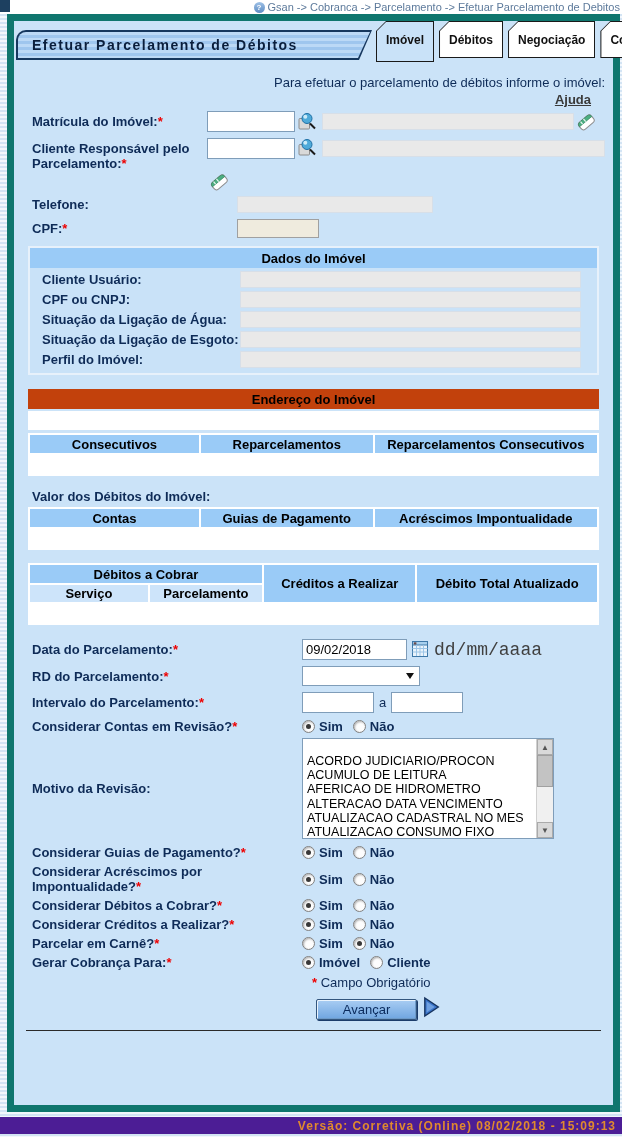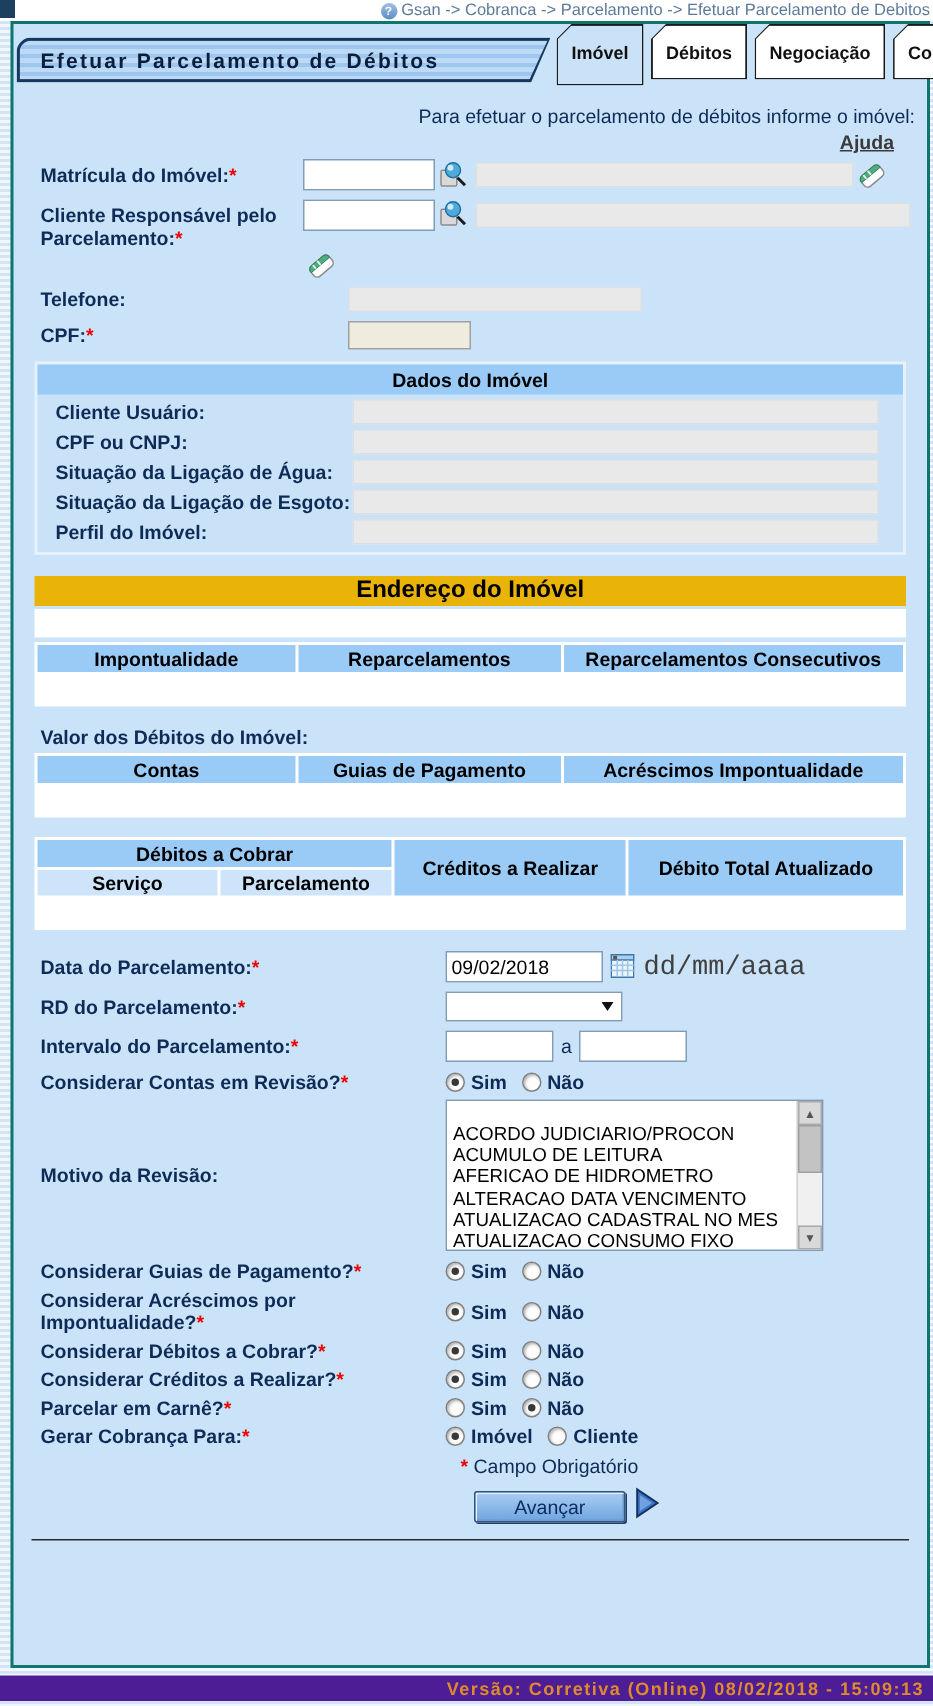--- a/index.html
+++ b/index.html
@@ -9,21 +9,21 @@
     background:repeating-linear-gradient(180deg,#f2f7fc 0 2px,#d3e4f4 2px 4px);
     position:relative;
   }
   
   .topbar { height:14px; background:#fff; display:flex; align-items:center; justify-content:flex-end; padding-right:2px; position:relative; }
   .corner-block { position:absolute; left:0; top:0; width:10px; height:12px; background:#1d4060; }
   .breadcrumb { font-size:11px; color:#5d7a9b; white-space:nowrap; display:flex; align-items:center; gap:3px; }
   .help-circle { width:11px; height:11px; border-radius:50%; background:linear-gradient(180deg,#9fc1e6,#5d8cc4); color:#fff; font-size:8px; font-weight:bold; display:inline-flex; align-items:center; justify-content:center; }
   
   .frame {
-    margin:0 2px 0 7px; border:2px solid #0f766e; background:#cbe3f8;
+    margin:0 2px 0 7px; border:7px solid #0f766e; background:#cbe3f8;
     height:1098px; position:relative;
   }
   .content { padding:0 8px; }
   
   .head-row { display:flex; align-items:flex-start; height:44px; }
   .ribbon-outer {
     margin-top:9px; margin-left:2px; width:356px; height:30px;
     background:#16375e; border-radius:10px 0 0 0;
     clip-path:polygon(0 0,100% 0,calc(100% - 13px) 100%,0 100%);
     padding:2px; flex:none;
@@ -56,21 +56,21 @@
   .ro-field { background:#e9e9e9; border:1px solid #d7dfe8; height:17px; }
   .icon-btn { width:20px; height:20px; margin-left:2px; cursor:pointer; flex:none; background:none; border:none; padding:0; }
   
   .databox { margin:8px 6px 0; border:2px solid #e7f1fb; background:#c9e2f8; padding-bottom:5px; }
   .databox-title { background:#9acbf7; height:20px; display:flex; align-items:center; justify-content:center; font-size:13px; font-weight:bold; color:#000; }
   .dbrow { display:flex; align-items:center; margin-top:3px; }
   .dblabel { width:210px; flex:none; padding-left:12px; font-size:13px; font-weight:bold; color:#0e2b57; }
   .dbval { flex:1; margin-right:16px; }
   
   .endereco-box { margin:14px 6px 0; }
-  .endereco-title { background:#eab308; height:20px; display:flex; align-items:center; justify-content:center; font-size:16px; font-weight:bold; }
+  .endereco-title { background:#c2410c; height:20px; display:flex; align-items:center; justify-content:center; font-size:13px; font-weight:bold; }
   .endereco-val { background:#fff; height:19px; margin-top:2px; }
   .sec-label { margin-top:13px; padding-left:10px; font-size:13px; font-weight:bold; color:#0e2b57; }
   table.gtab { width:calc(100% - 12px); margin:3px 6px 0; border-collapse:separate; border-spacing:2px; background:#fff; }
   table.gtab th { background:#9acbf7; font-size:13px; font-weight:bold; color:#000; height:18px; padding:0 4px; }
   table.gtab th.sub { background:#cde4fa; height:17px; }
   table.gtab td { background:#fff; height:19px; font-size:13px; padding:0 4px; }
   
   .m4 { margin-top:4px; } .m6 { margin-top:6px; } .m14 { margin-top:14px; }
   .hint { font-size:18px; color:#404040; margin-left:6px;font-family:Liberation Mono, monospace; }
   .sep-a { font-size:13px; color:#0e2b57; margin:0 5px; }
@@ -236,21 +236,21 @@
     </div>
 
     <table class="gtab">
       <colgroup>
           <col style="width:30%">
           <col style="width:30.5%">
           <col style="width:39.5%">
         </colgroup>
       <tbody>
           <tr>
-        <th>Impontualidade</th>
+        <th>Consecutivos</th>
         <th>Reparcelamentos</th>
         <th>Reparcelamentos Consecutivos</th>
       </tr>
       <tr>
         <td></td>
         <td></td>
         <td></td>
       </tr>
     </tbody>
       </table>

